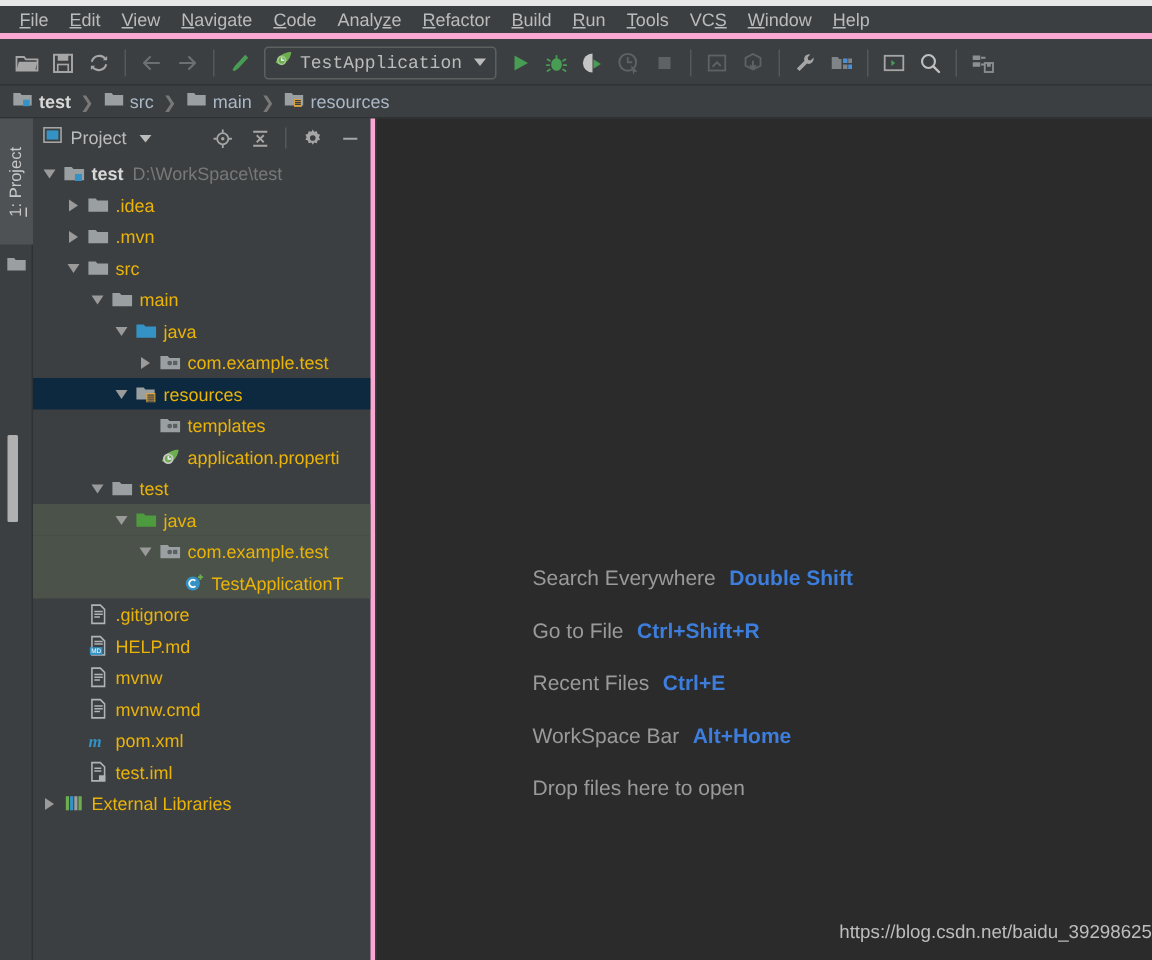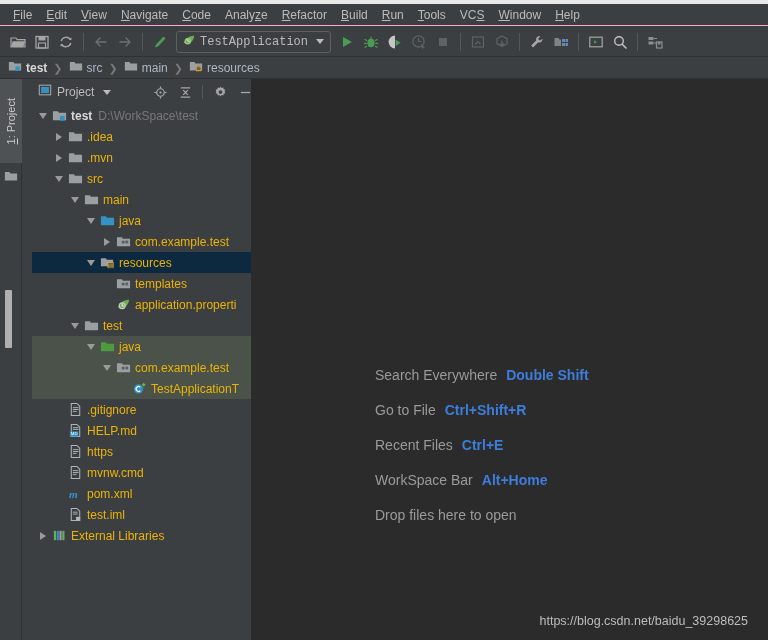--- a/index.html
+++ b/index.html
@@ -16,21 +16,21 @@
     position: absolute; left: 0; top: 0; width: 768px; height: 4px;
     background: #e8e8e8;
   }
 
   
   #menubar {
     position: absolute; left: 0; top: 4px; width: 768px; height: 22px;
     background: #3c3f41;
     display: flex; align-items: center;
     padding-left: 6px;
-    border-bottom: 1px solid #f9a8d4;
+    border-bottom: 4px solid #f9a8d4;
   }
   .menu-item {
     color: #bbbbbb; font-size: 12px; line-height: 22px;
     padding: 0 7px; white-space: nowrap; cursor: default;
   }
   .menu-item u { text-decoration: underline; }
 
   
   #toolbar {
     position: absolute; left: 0; top: 27px; width: 768px; height: 30px;
@@ -96,23 +96,23 @@
   }
 
   
   #left-scroll {
     position: absolute; left: 5px; top: 290px; width: 7px; height: 58px;
     background: #b0b0b0; border-radius: 1px;
   }
 
   
   #project-panel {
-    position: absolute; left: 32px; top: 79px; width: 228px; height: 561px;
+    position: absolute; left: 22px; top: 79px; width: 228px; height: 561px;
     background: #3c3f41;
-    border-right: 1px solid #f9a8d4;
+    border-right: 3px solid #f9a8d4;
     overflow: hidden;
   }
   #panel-header {
     height: 26px; display: flex; align-items: center;
     padding: 0 4px 0 6px; gap: 5px;
   }
   #panel-header .ph-title { font-size: 12px; color: #bbbbbb; }
   #panel-header .ph-spacer { flex: 1; }
   .ph-btn {
     width: 20px; height: 20px;
@@ -155,28 +155,27 @@
 
   
   #editor {
     position: absolute; left: 251px; top: 79px; width: 517px; height: 561px;
     background: #2b2b2b;
   }
   #hints {
     position: absolute; left: 104px; top: 288px;
   }
   .hint-row {
-    height: 35px; display: flex; align-items: flex-start; gap: 9px;
+    height: 35px; display: flex; align-items: center; gap: 9px;
     white-space: nowrap;
-    margin-left: 20px;
   }
   .hint-name { font-size: 14px; color: #9a9a9a; }
   .hint-key  { font-size: 14px; color: #3d7ddb; font-weight: bold; }
   #watermark {
-    position: absolute; right: 20px; bottom: 12px;
+    position: absolute; right: 0; bottom: 12px;
     font-size: 12.5px; color: #bdbdbd; white-space: nowrap;
   }
 </style>
 </head>
 <body>
 
 <div id="titlebar"></div>
 
 <div id="menubar">
     <div class="menu-item"><u>F</u>ile</div>
@@ -613,21 +612,21 @@
       </div>
       <div class="tree-row">
         <div style="width: 20px; flex: 0 0 auto;"></div>
         <div class="tw"></div>
         <div class="ticon">
           <svg width="15" height="15" viewBox="0 0 16 16">
             <path d="M3.5 1.5h6l3 3v10h-9z" fill="none" stroke="#b0b4b6" stroke-width="1.1"></path>
             <path d="M5.2 6h6M5.2 8h6M5.2 10h4" stroke="#b0b4b6" stroke-width="1"></path>
           </svg>
         </div>
-        <span class="tlabel">https</span>
+        <span class="tlabel">mvnw</span>
       </div>
       <div class="tree-row">
         <div style="width: 20px; flex: 0 0 auto;"></div>
         <div class="tw"></div>
         <div class="ticon">
           <svg width="15" height="15" viewBox="0 0 16 16">
             <path d="M3.5 1.5h6l3 3v10h-9z" fill="none" stroke="#b0b4b6" stroke-width="1.1"></path>
             <path d="M5.2 6h6M5.2 8h6M5.2 10h4" stroke="#b0b4b6" stroke-width="1"></path>
           </svg>
         </div>

